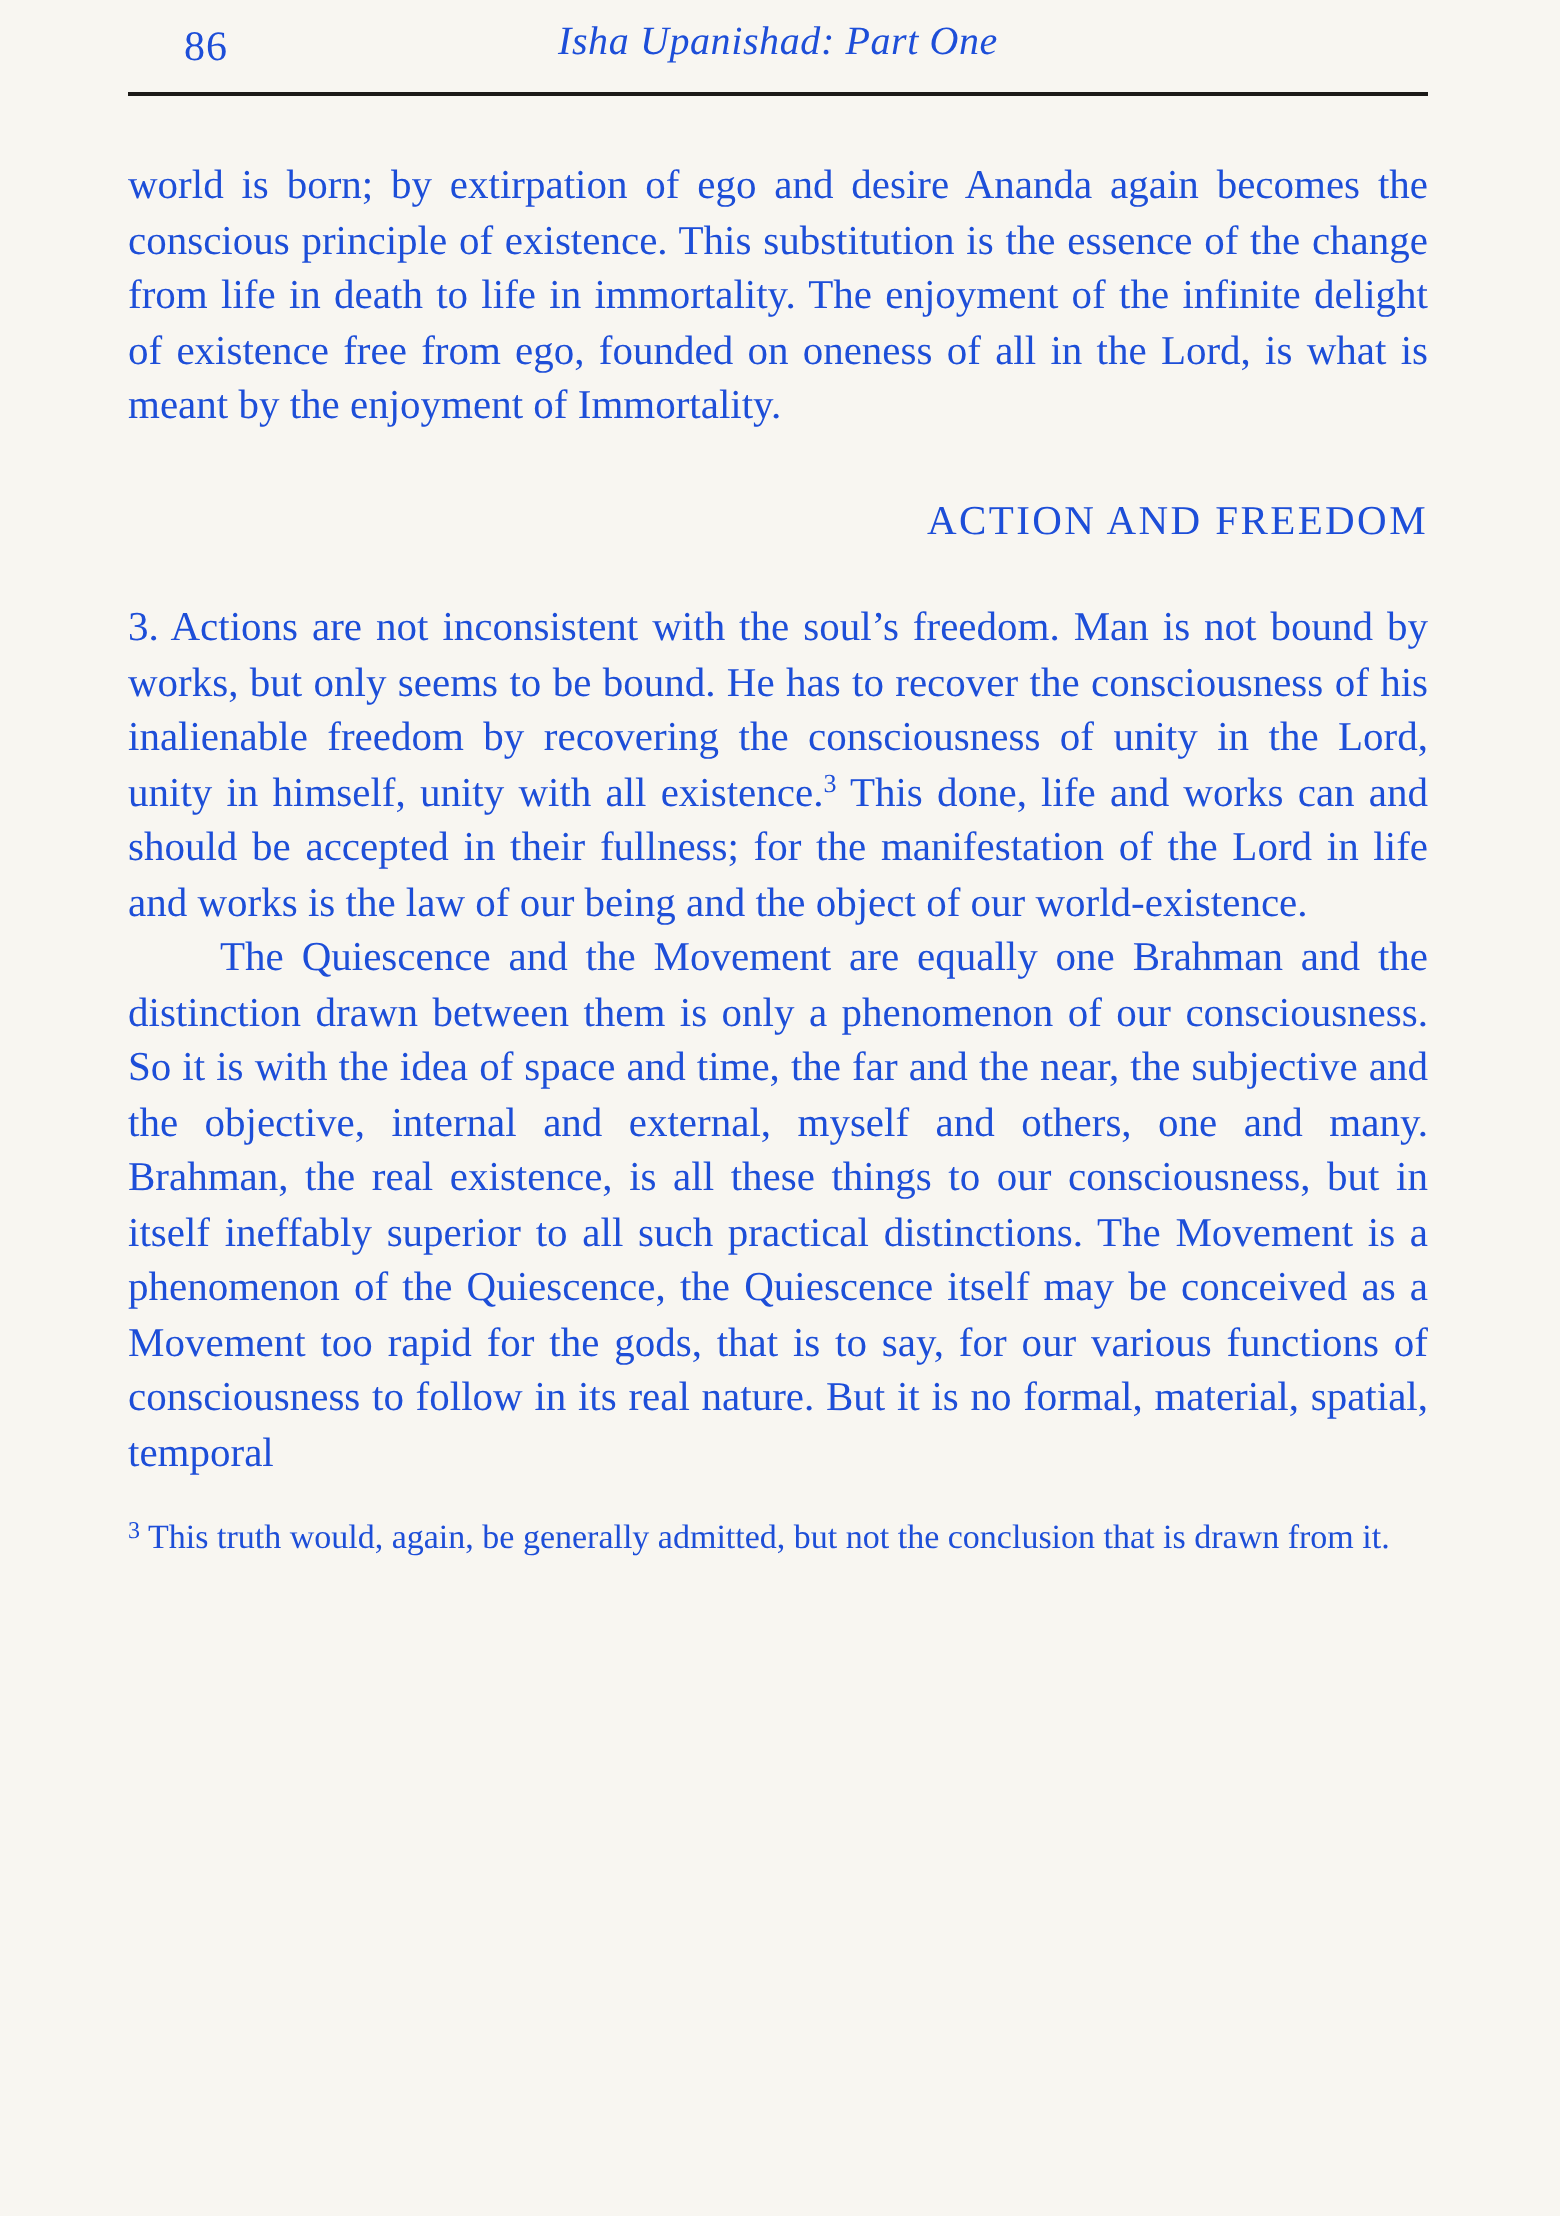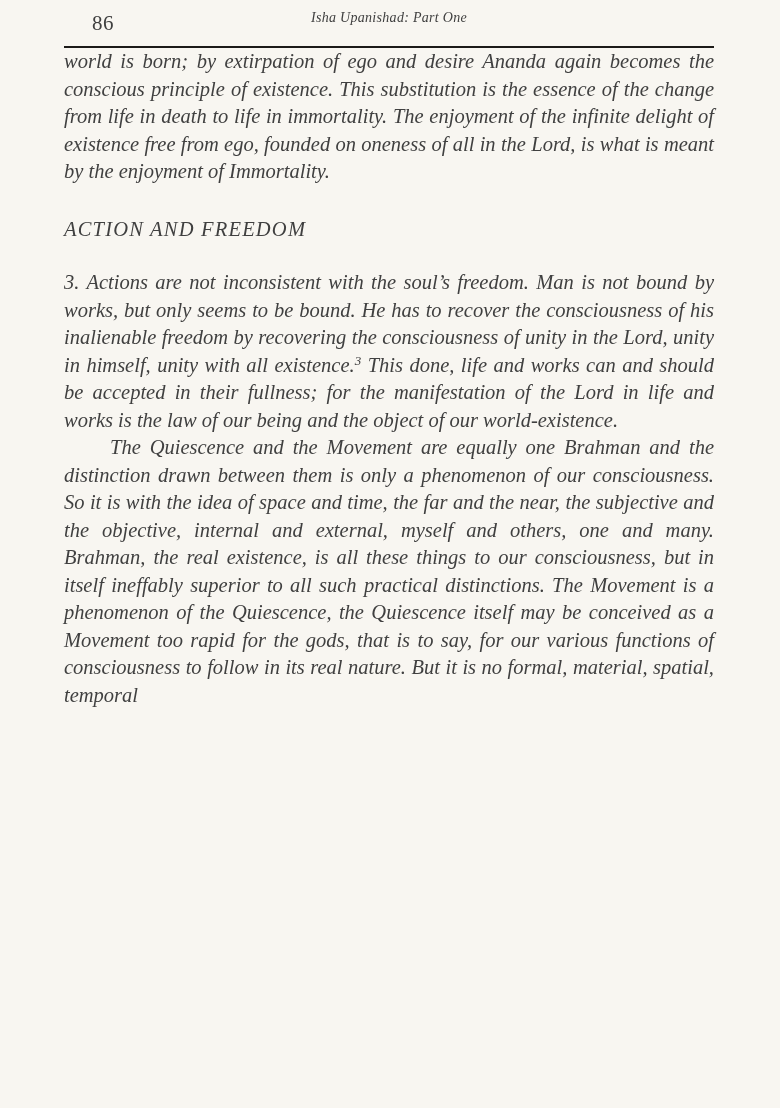--- a/index.html
+++ b/index.html
@@ -2,62 +2,62 @@
 <html><head>
 <meta charset="utf-8">
 <style>
   * { box-sizing: border-box; margin: 0; padding: 0; }
   html, body { background: #efede8; }
   .page {
     width: 780px;
     min-height: 1108px;
     margin: 0 auto;
     background: #f8f6f1;
-    color: #404040;
+    color: #1d4ed8;
     font-family: "Liberation Serif", serif;
     padding: 8px 66px 16px 64px;
     position: relative;
   }
   .page-header {
     position: relative;
     height: 32px;
     margin-top: 2px;
   }
   .page-number {
     position: absolute;
     left: 28px;
     top: 1px;
     font-size: 21px;
     letter-spacing: 0.5px;
   }
   .page-title {
     display: block;
     text-align: center;
     font-style: italic;
-    font-size: 14px;
+    font-size: 20px;
     letter-spacing: 0.3px;
   }
   .header-rule {
     border: none;
     border-top: 2px solid #1c1a18;
     margin: 4px 0 0 0;
   }
   .page-body {
+    margin-top: 32px;
     font-size: 20.5px;
     line-height: 27.5px;
     text-align: justify;
-    font-style: italic;
   }
   .para { margin: 0; }
   .para.indent { text-indent: 46px; }
   .section-heading {
     font-weight: normal;
     font-size: 20.5px;
     letter-spacing: 1.2px;
-    text-align: left;
+    text-align: right;
     margin: 30px 0 26px 0;
   }
   .fn-ref {
     font-size: 13px;
     line-height: 0;
     vertical-align: 7px;
   }
   .footnote {
     margin-top: 16px;
     font-size: 17px;
@@ -89,14 +89,17 @@
     <h2 class="section-heading">ACTION AND FREEDOM</h2>
 
     <p class="para"><span>3. Actions are not inconsistent with the soul’s freedom. Man is not bound by works, but only seems to be bound. He has to recover the consciousness of his inalienable freedom by recovering the consciousness of unity in the Lord, unity in himself, unity with all existence.</span><sup class="fn-ref">3</sup><span> This done, life and works can and should be accepted in their fullness; for the manifestation of the Lord in life and works is the law of our being and the object of our world-existence.</span></p>
 
 
 
     <p class="para indent">The Quiescence and the Movement are equally one Brahman and the distinction drawn between them is only a phenomenon of our consciousness. So it is with the idea of space and time, the far and the near, the subjective and the objective, internal and external, myself and others, one and many. Brahman, the real existence, is all these things to our consciousness, but in itself ineffably superior to all such practical distinctions. The Movement is a phenomenon of the Quiescence, the Quiescence itself may be conceived as a Movement too rapid for the gods, that is to say, for our various functions of consciousness to follow in its real nature. But it is no formal, material, spatial, temporal</p>
 
   </main>
 
+  <footer class="footnote">
+    <sup class="fn-marker">3</sup><span>This truth would, again, be generally admitted, but not the conclusion that is drawn from it.</span>
+  </footer>
 
 </div>
 
 </body></html>

